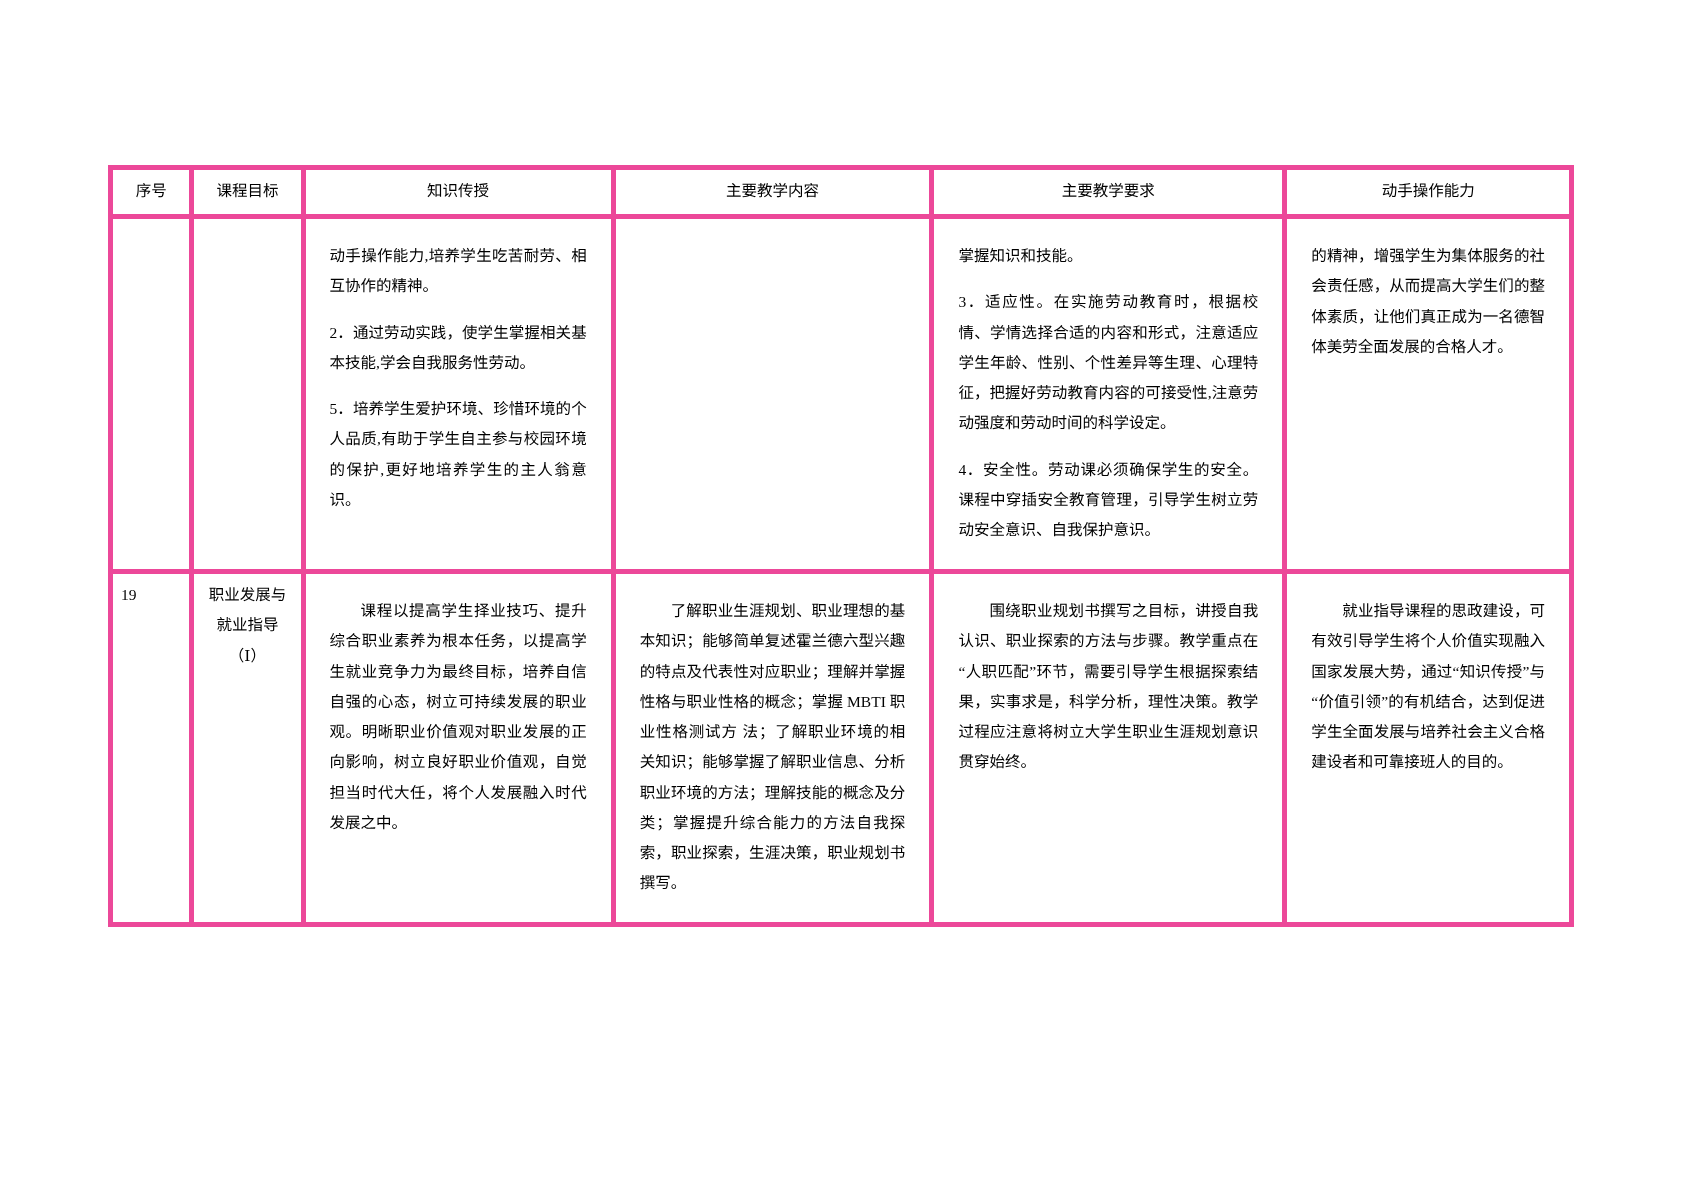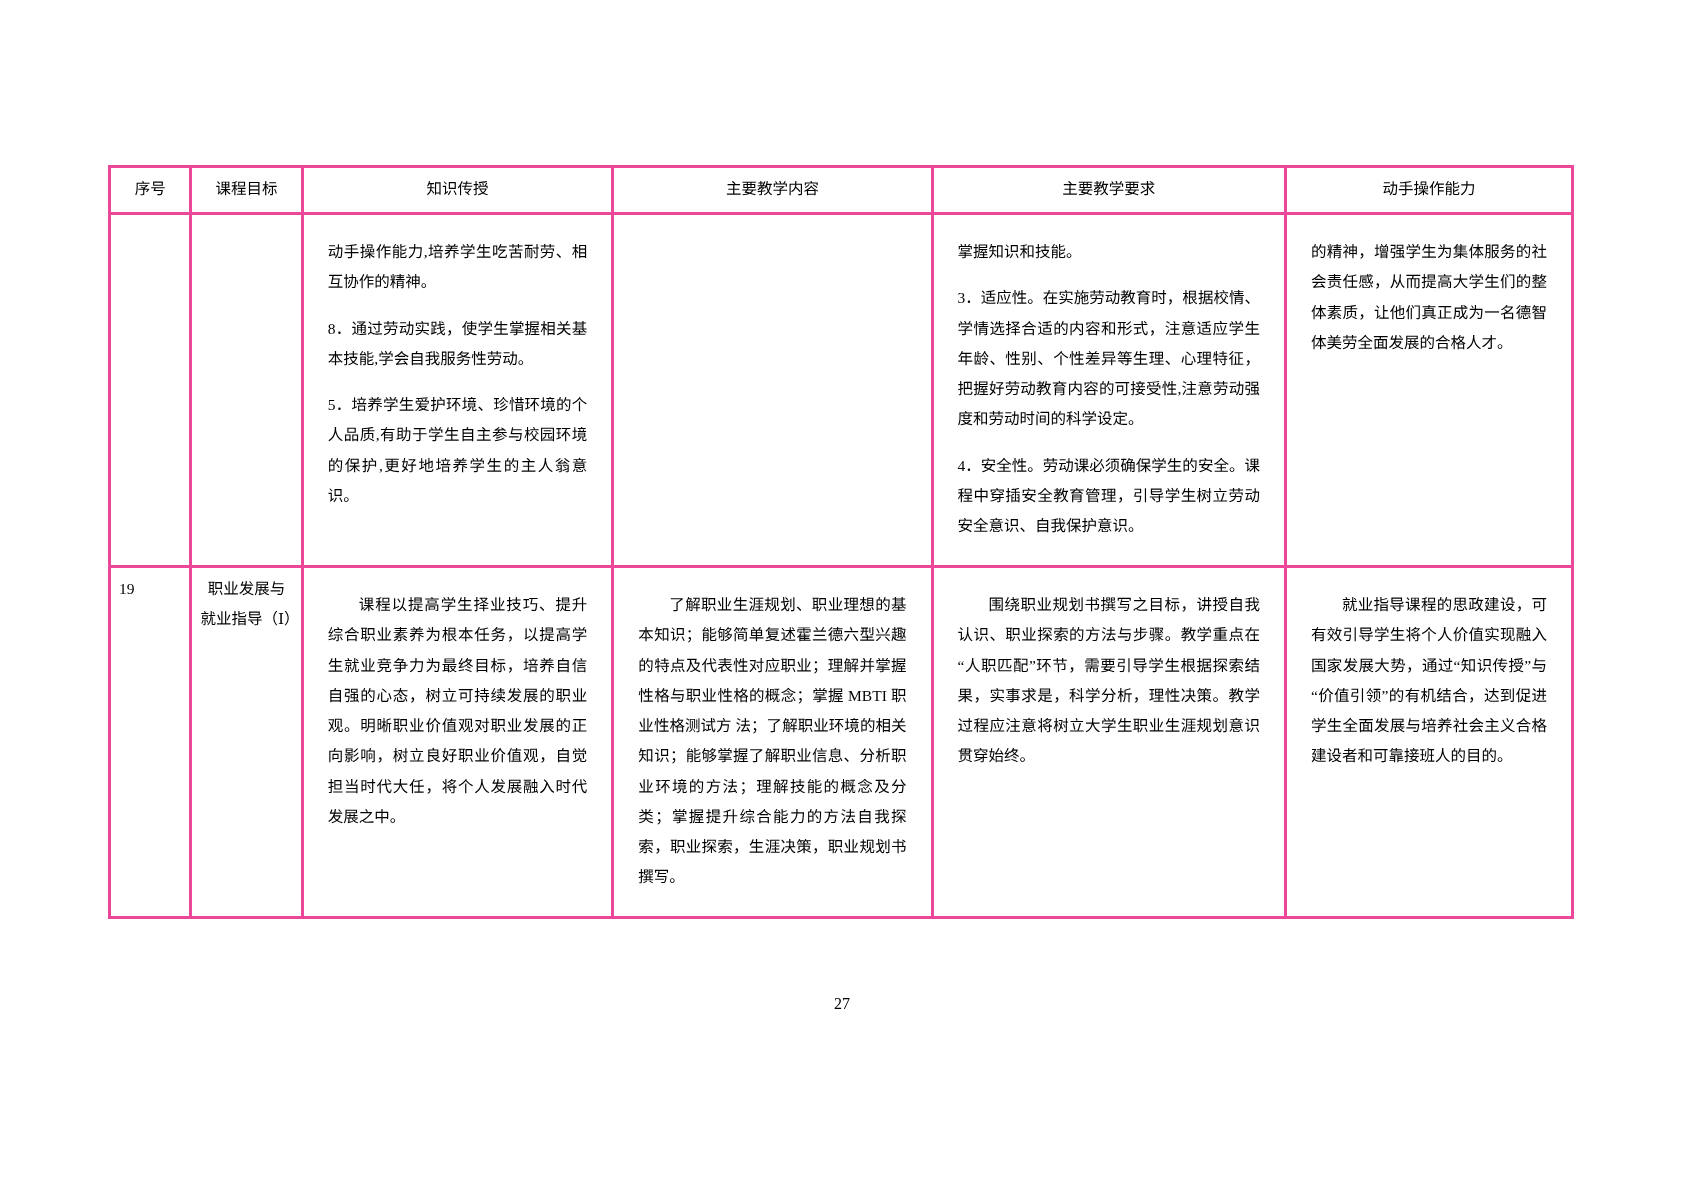--- a/index.html
+++ b/index.html
@@ -26,21 +26,21 @@
   }
   table.doc-table {
     position: absolute;
     left: 108px;
     top: 165px;
     width: 1466px;
     border-collapse: collapse;
     table-layout: fixed;
   }
   table.doc-table td, table.doc-table th {
-    border: 3px solid #ec4899;
+    border: 5px solid #ec4899;
     vertical-align: top;
     padding: 6px 8px 8px 8px;
     font-size: 15.5px;
     line-height: 1.95;
     font-weight: normal;
   }
   thead th {
     text-align: center;
     vertical-align: middle;
     padding: 5px 4px 6px 4px;
@@ -113,21 +113,21 @@
         <th>主要教学要求</th>
         <th>动手操作能力</th>
       </tr>
     </thead>
     <tbody>
       <tr>
         <td class="seq-cell"></td>
         <td class="name-cell"></td>
         <td>
           <p class="para">动手操作能力,培养学生吃苦耐劳、相互协作的精神。</p>
-          <p class="para">8．通过劳动实践，使学生掌握相关基本技能,学会自我服务性劳动。</p>
+          <p class="para">2．通过劳动实践，使学生掌握相关基本技能,学会自我服务性劳动。</p>
           <p class="para">5．培养学生爱护环境、珍惜环境的个人品质,有助于学生自主参与校园环境的保护,更好地培养学生的主人翁意识。</p>
         </td>
         <td></td>
         <td>
           <p class="para">掌握知识和技能。</p>
           <p class="para">3．适应性。在实施劳动教育时，根据校情、学情选择合适的内容和形式，注意适应学生年龄、性别、个性差异等生理、心理特征，把握好劳动教育内容的可接受性,注意劳动强度和劳动时间的科学设定。</p>
           <p class="para">4．安全性。劳动课必须确保学生的安全。课程中穿插安全教育管理，引导学生树立劳动安全意识、自我保护意识。</p>
         </td>
         <td>
           <p class="para">的精神，增强学生为集体服务的社会责任感，从而提高大学生们的整体素质，让他们真正成为一名德智体美劳全面发展的合格人才。</p>
@@ -145,15 +145,14 @@
         <td class="mid">
           <p class="para indent">围绕职业规划书撰写之目标，讲授自我认识、职业探索的方法与步骤。教学重点在“人职匹配”环节，需要引导学生根据探索结果，实事求是，科学分析，理性决策。教学过程应注意将树立大学生职业生涯规划意识贯穿始终。</p>
         </td>
         <td class="mid">
           <p class="para indent">就业指导课程的思政建设，可有效引导学生将个人价值实现融入国家发展大势，通过“知识传授”与“价值引领”的有机结合，达到促进学生全面发展与培养社会主义合格建设者和可靠接班人的目的。</p>
         </td>
       </tr>
     </tbody>
   </table>
 
-  <div class="page-number">27</div>
 
 </div>
 
 </body></html>

